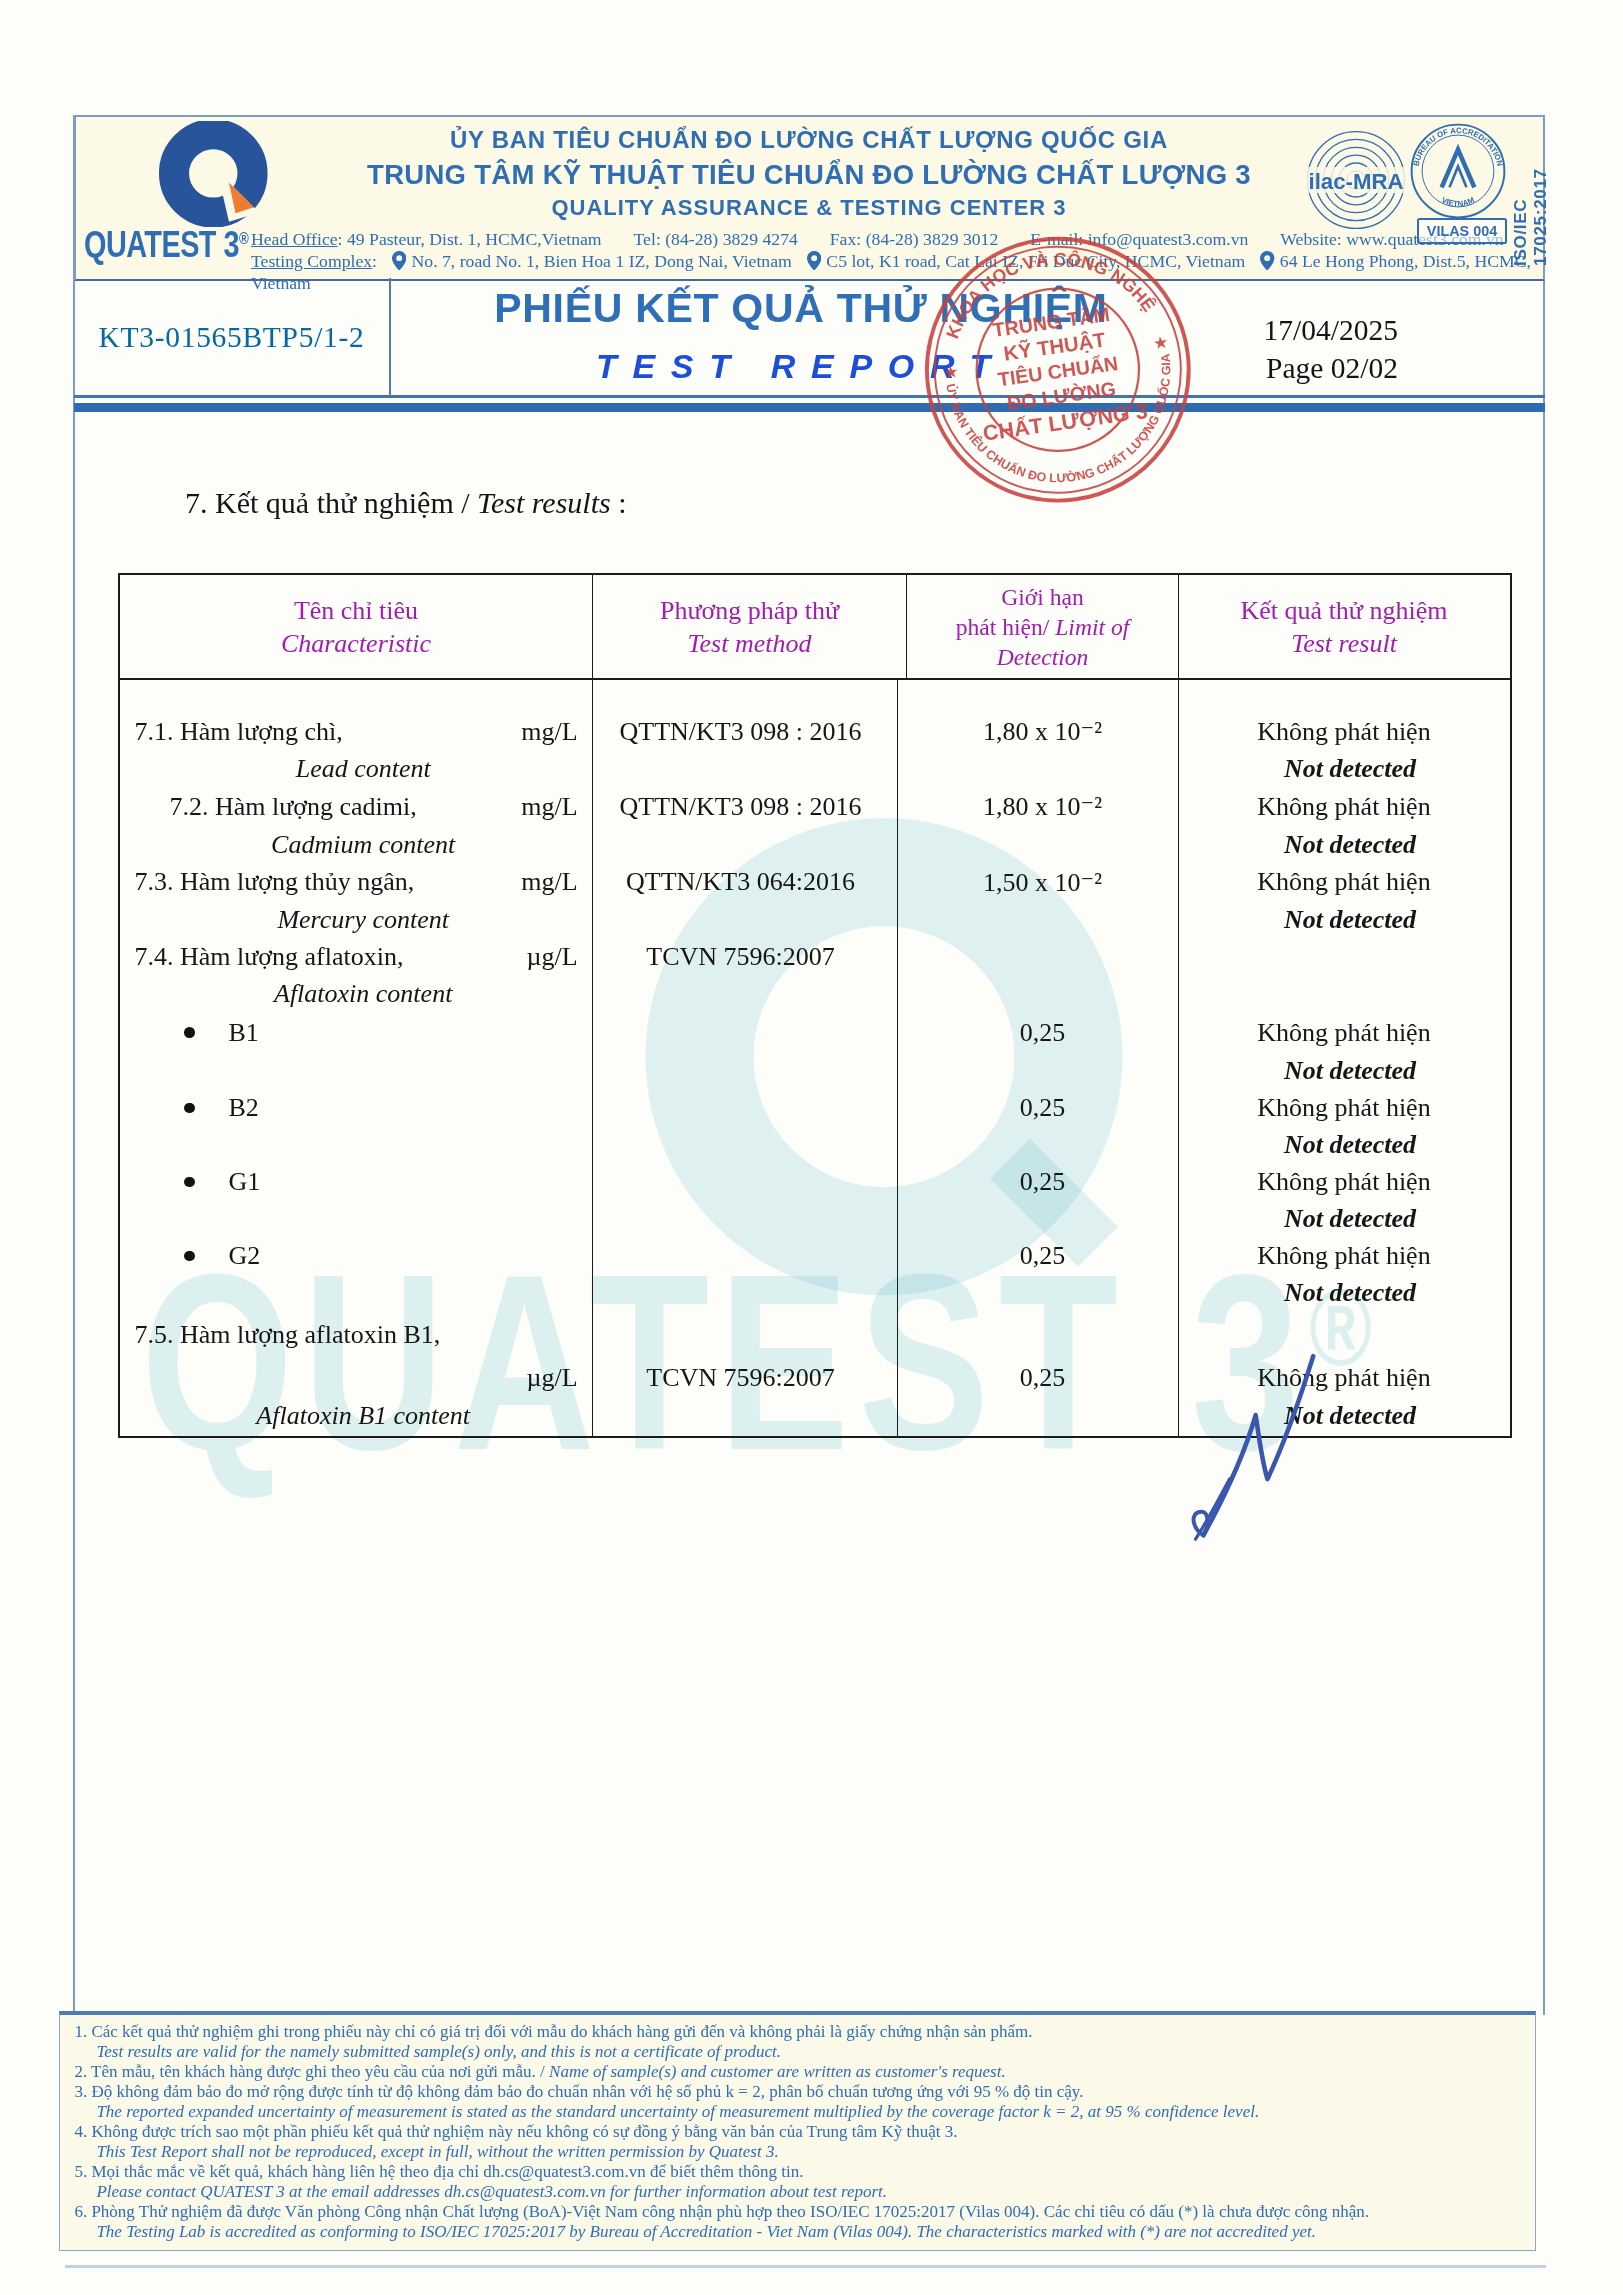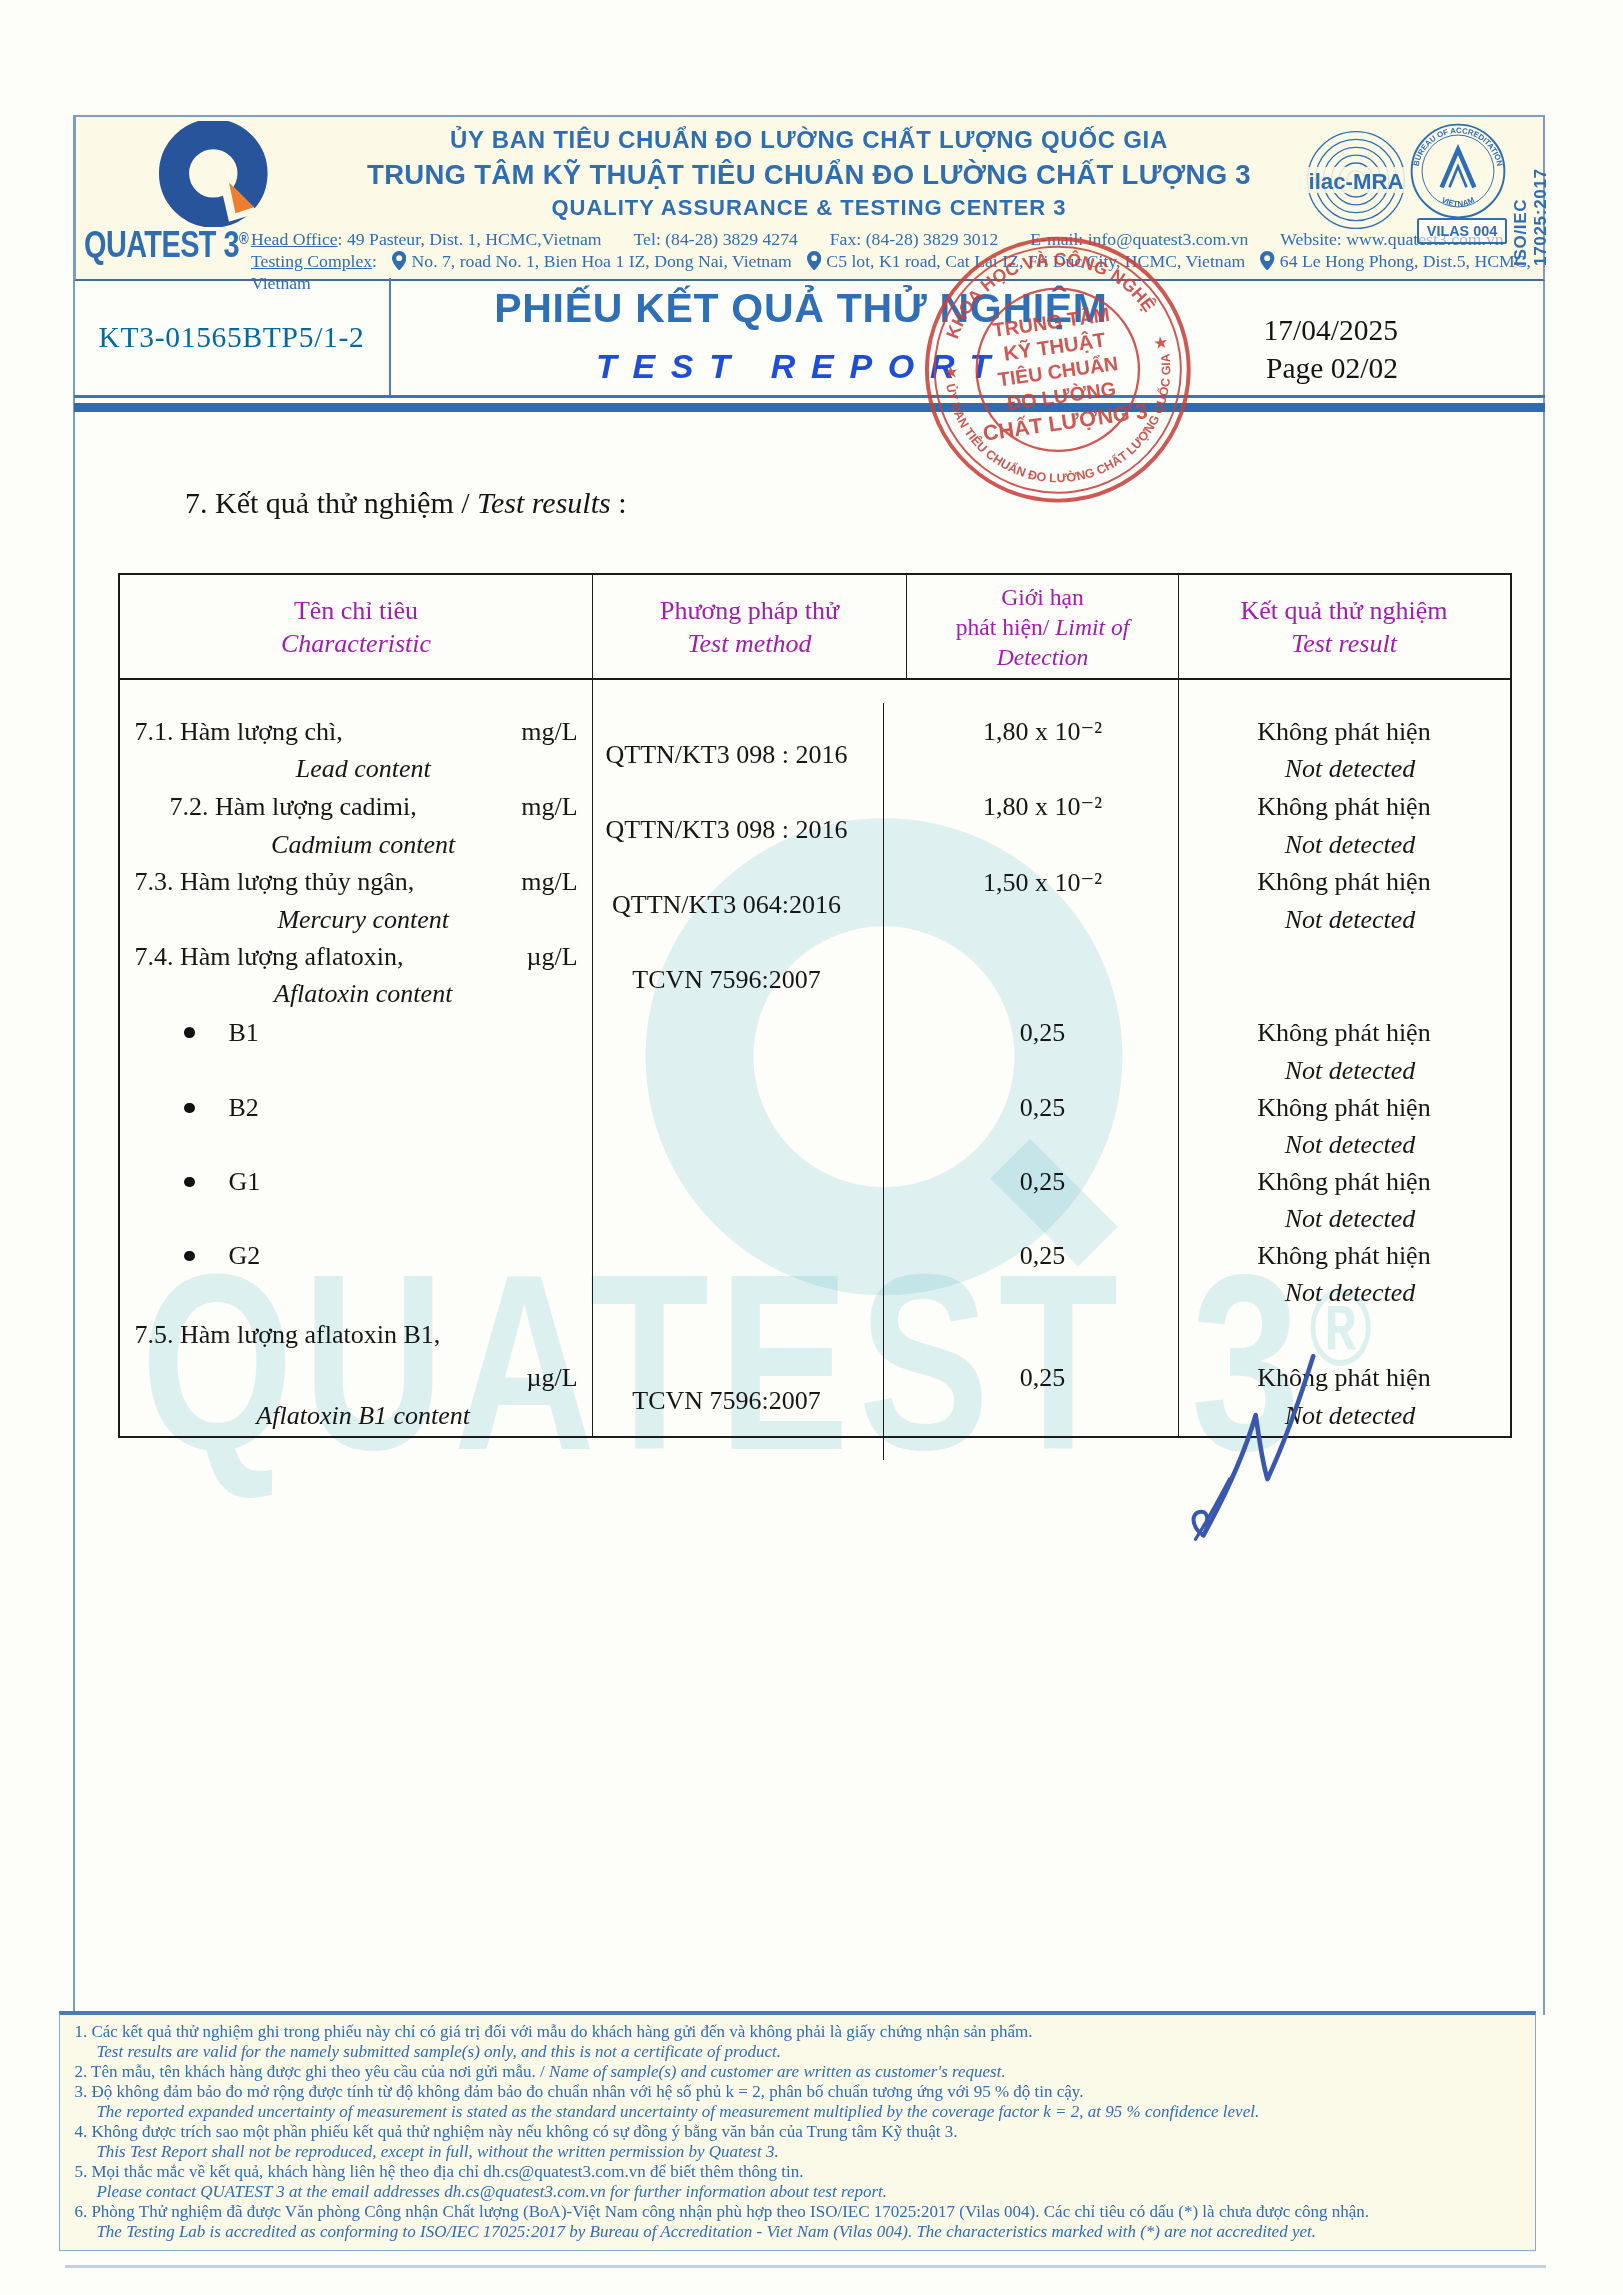--- a/index.html
+++ b/index.html
@@ -52,26 +52,26 @@
   .sect{position:absolute;left:185px;top:486px;font-size:30px;color:#151515;z-index:2;}
   .it{font-style:italic;}
   .tbl{position:absolute;left:118px;top:573px;width:1394px;height:865px;border:2px solid #1b1b1b;
         box-sizing:border-box;z-index:2;}
   .th{position:absolute;top:0;height:105px;border-right:1.3px solid #1b1b1b;border-bottom:2px solid #1b1b1b;
         box-sizing:border-box;display:flex;flex-direction:column;align-items:center;justify-content:center;
         font-size:26px;color:#a21caf;text-align:center;line-height:33px;}
   .th .sm{font-size:23.6px;line-height:30px;}
   .th1{left:0;width:473px;}.th2{left:473px;width:314px;}.th3{left:787px;width:272px;}.th4{left:1058px;width:332px;border-right:none;}
   .col{position:absolute;top:105px;height:757px;box-sizing:border-box;padding-top:33px;border-right:1.3px solid #1b1b1b;}
-  .col1{left:0;width:473px;}.col2{left:450px;width:314px;margin-top:23px;}.col3{left:787px;width:272px;}.col4{left:1058px;width:332px;border-right:none;}
+  .col1{left:0;width:473px;}.col2{left:464px;width:314px;}.col3{left:787px;width:272px;}.col4{left:1058px;width:332px;border-right:none;}
   .ln{display:flex;align-items:center;font-size:26px;color:#161616;position:relative;}
   .col1 .ln{padding-left:14.4px;}
   .col2 .ln,.col3 .ln,.col4 .ln{justify-content:center;}
   .ln.ital{font-style:italic;justify-content:center;}
-  .col4 .ln.ital{padding-left:12px;}
+  .col4 .ln.ital{padding-left:12px;font-weight:bold;}
   .ln.bull{padding-left:64px;}
   .dot{width:10.5px;height:10.5px;border-radius:50%;background:#111;margin-right:34px;flex:none;}
   .unit{position:absolute;right:14.4px;font-style:normal;}
   
   .wmq{position:absolute;left:622px;top:818px;z-index:0;}
   .wmt{position:absolute;left:141px;top:1219px;width:1361px;z-index:0;font-family:"Liberation Sans","DejaVu Sans",sans-serif;
         font-weight:800;font-size:196px;letter-spacing:9.2px;color:rgba(42,166,186,.15);white-space:nowrap;
         transform:scaleY(1.28);transform-origin:0 0;}
   .wmt .wreg{font-size:85px;vertical-align:super;}
   .sig{position:absolute;left:1172px;top:1339px;z-index:6;}

